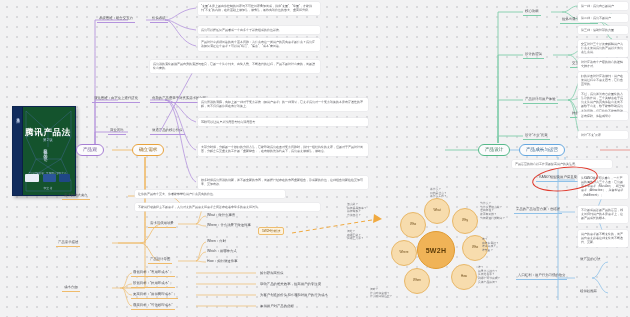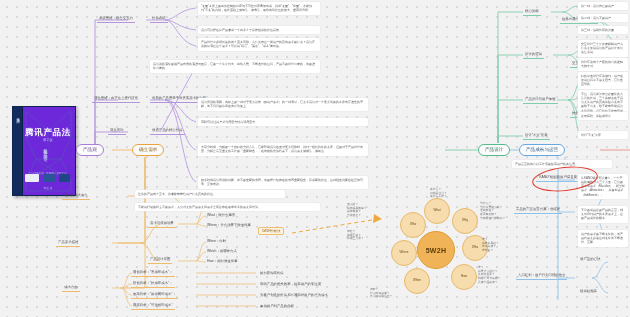--- a/index.html
+++ b/index.html
@@ -10,21 +10,21 @@
     background-image:radial-gradient(#d9d9dc 0.9px, transparent 1px);
     background-size:10px 10px;
     background-position:2px 2px;
   }
   .canvas{position:absolute;inset:0;}
   svg.links{position:absolute;left:0;top:0;width:630px;height:317px;pointer-events:none;}
 
   
   .book{position:absolute;left:12px;top:106px;width:62px;height:88px;
     background:linear-gradient(100deg,#16356b 0%,#1b3f7d 8%,#16366d 12%,#1d4versión 0%);
-    background-color:#6d28d9;border:1px solid #0d2550;box-shadow:2px 2px 3px rgba(0,0,0,.25);
+    background-color:#14532d;border:1px solid #0d2550;box-shadow:2px 2px 3px rgba(0,0,0,.25);
     overflow:hidden;}
   .book .spine{position:absolute;left:0;top:0;width:9px;height:100%;
     background:#112c5c;border-right:1px solid #0a1f45;}
   .book .spine-txt{position:absolute;left:1px;top:8px;width:7px;color:#c8d6ef;font-size:3.2px;
     writing-mode:vertical-rl;letter-spacing:.6px;line-height:7px;}
   .book .poly{position:absolute;left:9px;top:0;right:0;bottom:0;}
   .book .title{position:absolute;left:11px;right:3px;top:20px;text-align:center;
     color:#ffffff;font-size:8.5px;font-weight:bold;letter-spacing:.7px;}
   .book .sub{position:absolute;left:11px;right:3px;top:31px;text-align:center;
     color:#b9c9e6;font-size:3.4px;letter-spacing:.4px;}

